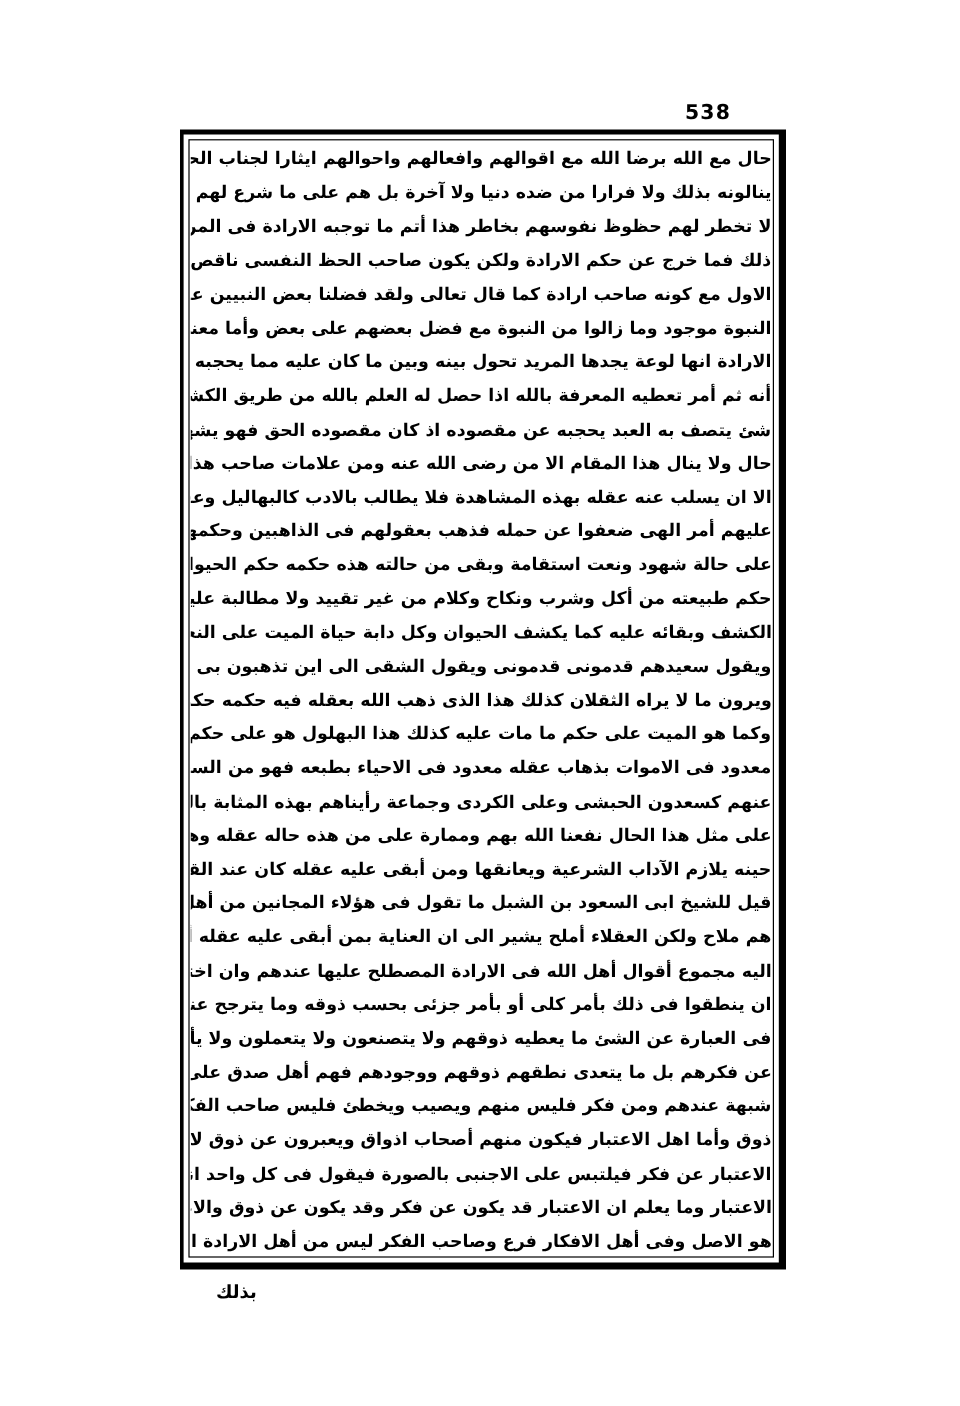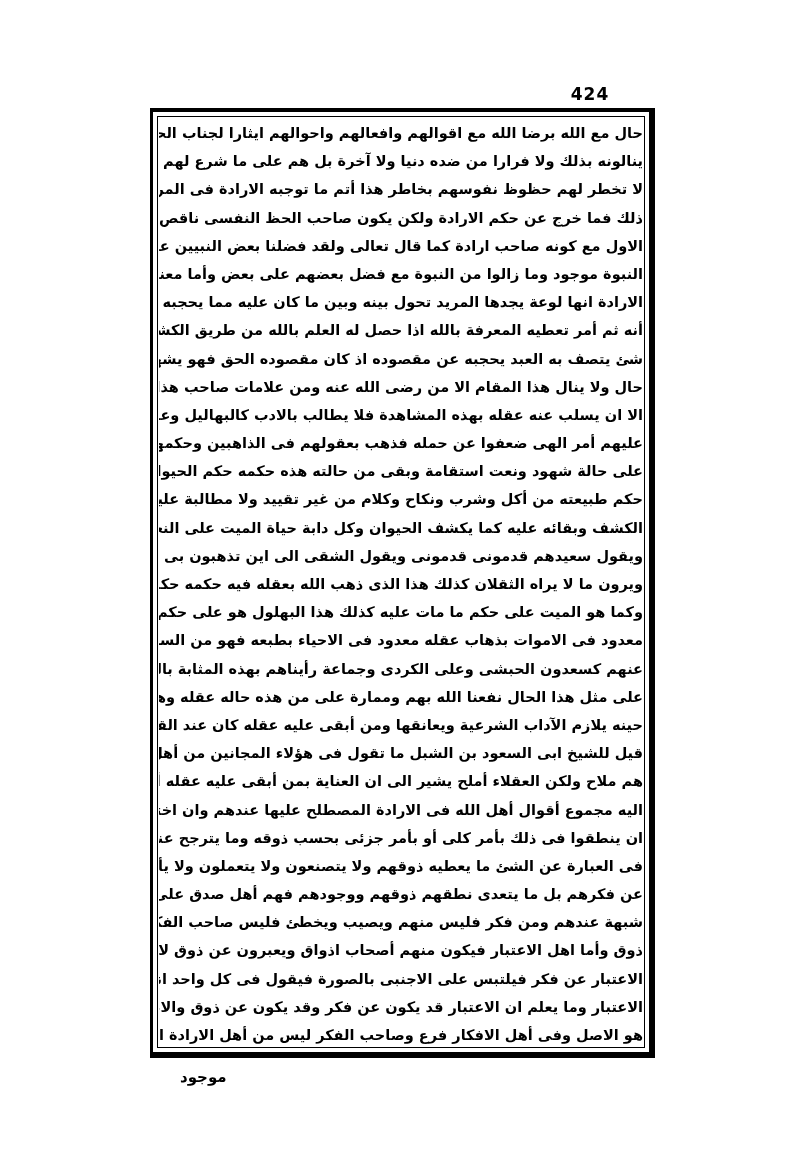--- a/index.html
+++ b/index.html
@@ -75,21 +75,21 @@
       top: 1068px;
       left: 180px;
       font-size: 15px;
       font-weight: bold;
       direction: rtl;
     }
   </style>
 </head>
 <body>
 
-<div class="page-number">424</div>
+<div class="page-number">538</div>
 
 <div class="frame">
   <div class="frame-inner"></div>
   <div class="text-block" id="text-block">
       <div class="line">حال مع الله برضا الله مع اقوالهم وافعالهم واحوالهم ايثارا لجناب الحق لا رغبة فى نعيم</div>
       <div class="line">ينالونه بذلك ولا فرارا من ضده دنيا ولا آخرة بل هم على ما شرع لهم ولله الامر فيهم بما يشاء</div>
       <div class="line">لا تخطر لهم حظوظ نفوسهم بخاطر هذا أتم ما توجبه الارادة فى المريد وان خطر لهم حظ فى</div>
       <div class="line">ذلك فما خرج عن حكم الارادة ولكن يكون صاحب الحظ النفسى ناقص المقام بالنظر الى</div>
       <div class="line">الاول مع كونه صاحب ارادة كما قال تعالى ولقد فضلنا بعض النبيين على بعض مع ان حكم</div>
       <div class="line">النبوة موجود وما زالوا من النبوة مع فضل بعضهم على بعض وأما معنى قول الطائفة فى</div>
@@ -116,13 +116,13 @@
       <div class="line">فى العبارة عن الشئ ما يعطيه ذوقهم ولا يتصنعون ولا يتعملون ولا يأخذون شيئا فى تحقيق ذلك</div>
       <div class="line">عن فكرهم بل ما يتعدى نطقهم ذوقهم ووجودهم فهم أهل صدق على علم محقق لا تدخله</div>
       <div class="line">شبهة عندهم ومن فكر فليس منهم ويصيب ويخطئ فليس صاحب الفكر بصاحب حال ولا</div>
       <div class="line">ذوق وأما اهل الاعتبار فيكون منهم أصحاب اذواق ويعبرون عن ذوق لا عن فكر وقد يكون</div>
       <div class="line">الاعتبار عن فكر فيلتبس على الاجنبى بالصورة فيقول فى كل واحد انه معتبر ومن أهل</div>
       <div class="line">الاعتبار وما يعلم ان الاعتبار قد يكون عن فكر وقد يكون عن ذوق والاعتبار فى أهل الاذواق</div>
       <div class="line">هو الاصل وفى أهل الافكار فرع وصاحب الفكر ليس من أهل الارادة الا فى الموضع الذى</div>
     </div>
 </div>
 
-<div class="catchword">موجود</div>
+<div class="catchword">بذلك</div>
 
 </body></html>

